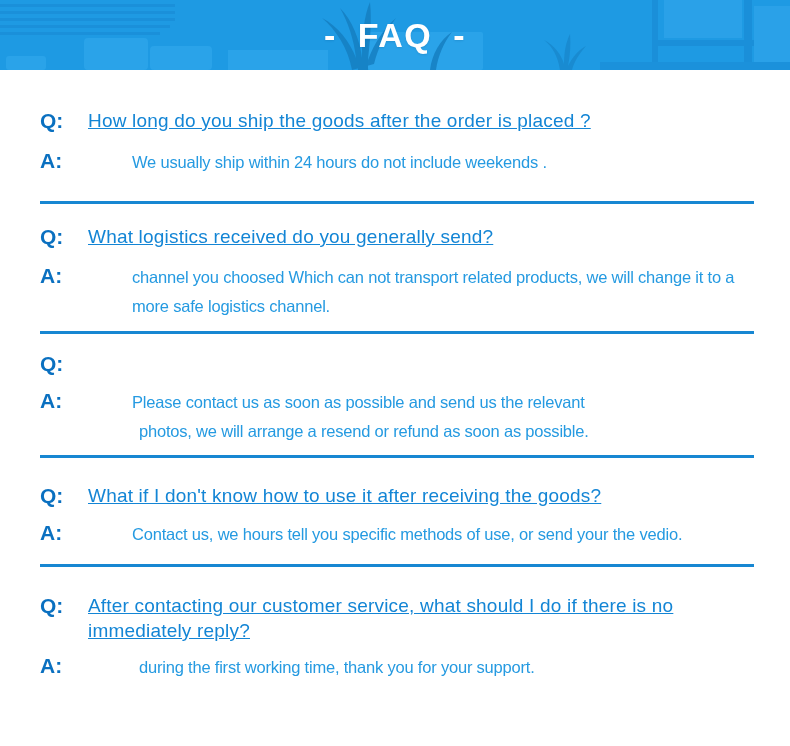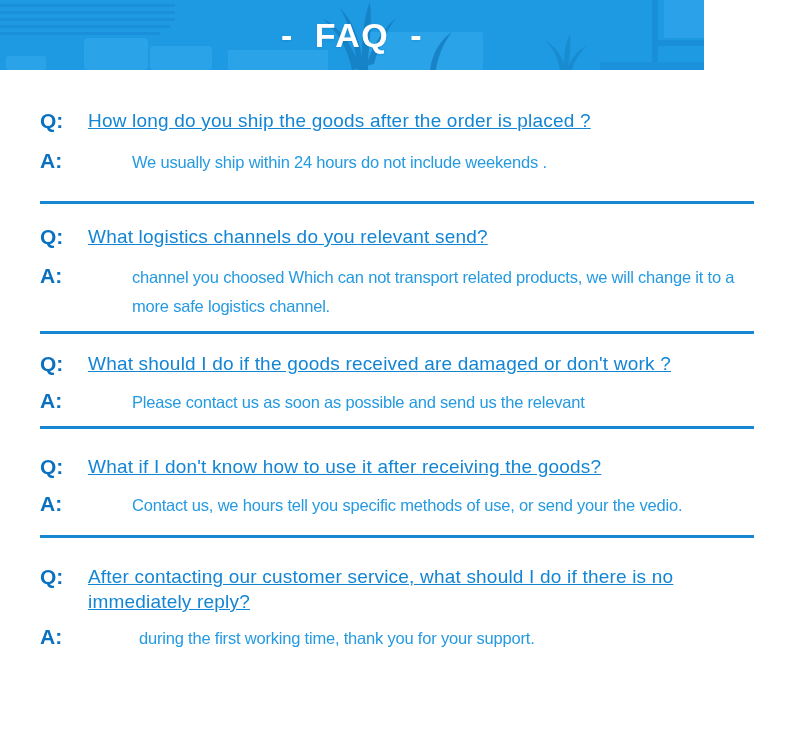--- a/index.html
+++ b/index.html
@@ -14,21 +14,21 @@
   .page {
     width: 790px;
     height: 746px;
     background: #ffffff;
     position: relative;
   }
 
   
   .banner {
     position: relative;
-    width: 704px;
+    width: 790px;
     height: 70px;
     background: var(--banner-blue, #1E9AE3);
     overflow: hidden;
     padding-left: 46px;
   }
   .banner svg { position: absolute; top: 0; left: 0; display: block; }
   .banner-title {
     position: absolute;
     top: 0; left: 0; right: 0; bottom: 0;
     display: flex;
@@ -157,43 +157,41 @@
         <div class="a-text">
           <div class="line">We usually ship within 24 hours do not include weekends .</div>
         </div>
       </div>
     </div>
 
     <div class="faq-section divided s2">
       <div class="row q-row">
         <div class="qa-label">Q:</div>
         <div class="q-text">
-          <div class="line">What logistics channels do you relevant send?</div>
+          <div class="line">What logistics received do you generally send?</div>
         </div>
       </div>
       <div class="row a-row">
         <div class="qa-label">A:</div>
         <div class="a-text">
           <div class="line">channel you choosed Which can not transport related products, we will change it to a</div>
           <div class="line">more safe logistics channel.</div>
         </div>
       </div>
     </div>
 
     <div class="faq-section divided s3">
       <div class="row q-row">
         <div class="qa-label">Q:</div>
-        <div class="q-text">
-          <div class="line">What should I do if the goods received are damaged or don't work ?</div>
-        </div>
       </div>
       <div class="row a-row">
         <div class="qa-label">A:</div>
         <div class="a-text">
           <div class="line">Please contact us as soon as possible and send us the relevant</div>
+          <div class="line indent-sm">photos, we will arrange a resend or refund as soon as possible.</div>
         </div>
       </div>
     </div>
 
     <div class="faq-section divided s4">
       <div class="row q-row">
         <div class="qa-label">Q:</div>
         <div class="q-text">
           <div class="line">What if I don't know how to use it after receiving the goods?</div>
         </div>

